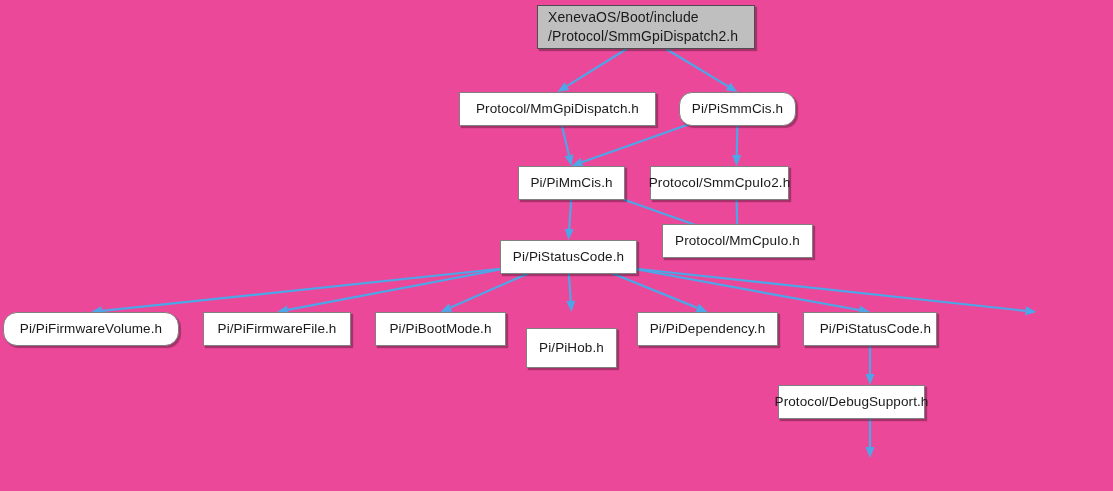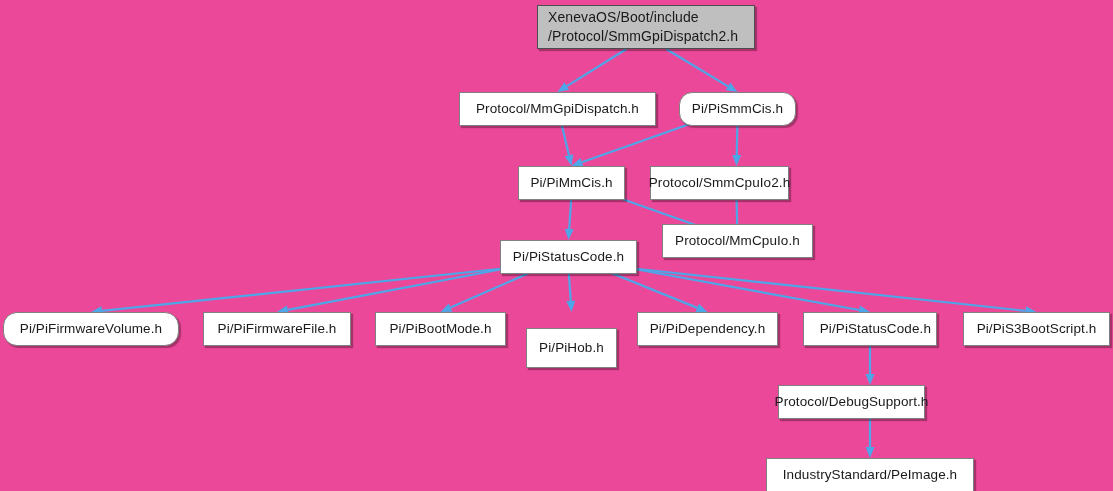--- a/index.html
+++ b/index.html
@@ -101,16 +101,14 @@
     <div class="gnode" style="left: 518px; top: 166px; width: 107px; height: 28px;"><span class="gnode-label">Pi/PiMmCis.h</span></div>
     <div class="gnode" style="left: 650px; top: 166px; width: 139px; height: 28px;"><span class="gnode-label">Protocol/SmmCpuIo2.h</span></div>
     <div class="gnode" style="left: 500px; top: 240px; width: 137px; height: 28px;"><span class="gnode-label">Pi/PiStatusCode.h</span></div>
     <div class="gnode" style="left: 662px; top: 224px; width: 151px; height: 28px;"><span class="gnode-label">Protocol/MmCpuIo.h</span></div>
     <div class="gnode" style="left: 3px; top: 312px; width: 176px; height: 28px; border-radius: 14px;"><span class="gnode-label">Pi/PiFirmwareVolume.h</span></div>
     <div class="gnode" style="left: 203px; top: 312px; width: 148px; height: 28px;"><span class="gnode-label">Pi/PiFirmwareFile.h</span></div>
     <div class="gnode" style="left: 375px; top: 312px; width: 131px; height: 28px;"><span class="gnode-label">Pi/PiBootMode.h</span></div>
     <div class="gnode" style="left: 526px; top: 328px; width: 91px; height: 40px;"><span class="gnode-label">Pi/PiHob.h</span></div>
     <div class="gnode" style="left: 637px; top: 312px; width: 141px; height: 28px;"><span class="gnode-label">Pi/PiDependency.h</span></div>
     <div class="gnode" style="left: 803px; top: 312px; width: 134px; height: 32px; justify-content: flex-end;"><span class="gnode-label">Pi/PiStatusCode.h</span></div>
-    <div class="gnode" style="left: 963px; top: 312px; width: 147px; height: 28px;"><span class="gnode-label">Pi/PiS3BootScript.h</span></div>
     <div class="gnode" style="left: 778px; top: 385px; width: 147px; height: 28px;"><span class="gnode-label">Protocol/DebugSupport.h</span></div>
-    <div class="gnode" style="left: 766px; top: 458px; width: 208px; height: 28px;"><span class="gnode-label">IndustryStandard/PeImage.h</span></div>
   </div>
 
 </body></html>

